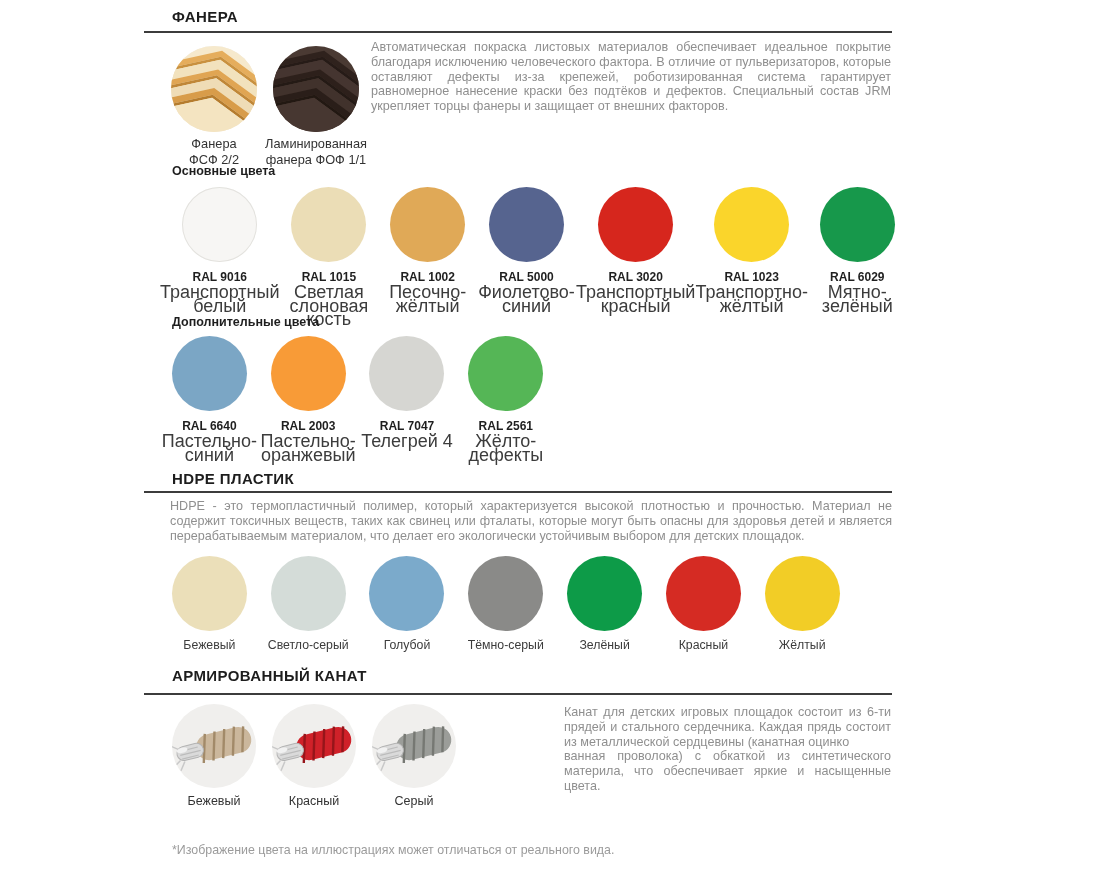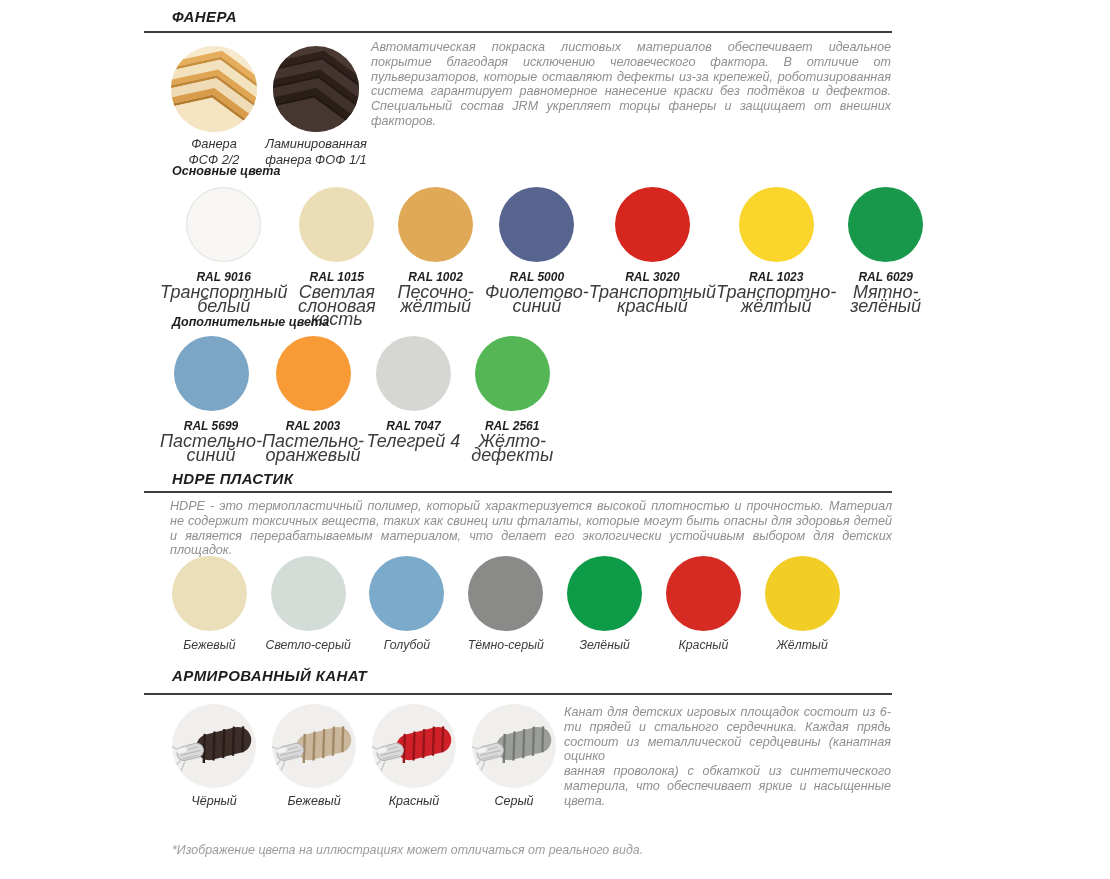--- a/index.html
+++ b/index.html
@@ -1,18 +1,18 @@
 <!DOCTYPE html>
 <html><head>
 <meta charset="utf-8">
 <style>
   html,body{margin:0;padding:0;background:#fff;}
   .page{
     position:relative;width:954px;height:879px;background:#ffffff;overflow:hidden;
-    font-family:"Liberation Sans","DejaVu Sans",sans-serif;color:#222;font-style:italic;
+    font-family:"Liberation Sans","DejaVu Sans",sans-serif;color:#222;
   }
   .sec-title{
     position:absolute;font-size:15px;font-weight:700;letter-spacing:.4px;
     color:#1d1d1d;white-space:nowrap;
   }
   .rule{position:absolute;left:144px;width:748px;height:2px;background:#3c3c3c;}
   .desc{
     position:absolute;font-size:12.6px;line-height:14.8px;color:#8f8f8f;
     text-align:justify;text-justify:inter-word;
   }
@@ -131,21 +131,21 @@
       <div class="code">RAL 6029</div>
       <div class="cname pre">Мятно-зелёный</div>
     </div>
   </div>
 
   <div class="row-label" style="top:315px;">Дополнительные цвета</div>
 
   <div class="swatch-row" style="left:160px;top:336px;">
     <div class="sw">
       <div class="dot" style="background: rgb(123, 166, 197);"></div>
-      <div class="code">RAL 5699</div>
+      <div class="code">RAL 6640</div>
       <div class="cname pre">Пастельно-
 синий</div>
     </div>
     <div class="sw">
       <div class="dot" style="background: rgb(248, 155, 55);"></div>
       <div class="code">RAL 2003</div>
       <div class="cname pre">Пастельно-
 оранжевый</div>
     </div>
     <div class="sw">
@@ -195,35 +195,20 @@
       <div class="dot" style="background: rgb(242, 205, 38);"></div>
       <div class="cname" style="margin-top:8px;font-size:12.3px;">Жёлтый</div>
     </div>
   </div>
 
   <div class="sec-title" style="left:172px;top:667px;">АРМИРОВАННЫЙ КАНАТ</div>
   <div class="rule" style="top:693px;"></div>
 
   <div class="swatch-row" style="left:164px;top:704px;">
 
-    <div class="sw-rope">
-      <div class="photo-circle rope-circle">
-        <svg width="84" height="84" viewBox="0 0 84 84">
-          <g transform="rotate(-14 42 42)">
-            <rect x="24" y="29" width="56" height="26" rx="13" fill="#3d2e2a"></rect>
-            <path d="M36,28 L28,56 M46,28 L38,56 M56,28 L48,56 M66,28 L58,56 M75,30 L68,55" fill="none" stroke-width="2.4" stroke="#271c19"></path>
-            <path d="M7,37 L-1,31 M6,48 L-2,53 M10,50 L4,58" stroke="#c9c9c9" stroke-width="1.5" fill="none"></path>
-            <rect x="4" y="35" width="27" height="14" rx="7" fill="#dadada" stroke="#b3b3b3" stroke-width="1"></rect>
-            <path d="M8,39 H26 M7,43 H28 M8,47 H25" stroke="#bcbcbc" stroke-width="1.2" fill="none"></path>
-            <ellipse cx="10" cy="38.5" rx="5.5" ry="2.6" fill="#f1f1f1"></ellipse>
-          </g>
-        </svg>
-      </div>
-      <div class="rope-caption">Чёрный</div>
-    </div>
 
     <div class="sw-rope">
       <div class="photo-circle rope-circle">
         <svg width="84" height="84" viewBox="0 0 84 84">
           <g transform="rotate(-14 42 42)">
             <rect x="24" y="29" width="56" height="26" rx="13" fill="#cbb79c"></rect>
             <path d="M36,28 L28,56 M46,28 L38,56 M56,28 L48,56 M66,28 L58,56 M75,30 L68,55" fill="none" stroke-width="2.4" stroke="#a28a69"></path>
             <path d="M7,37 L-1,31 M6,48 L-2,53 M10,50 L4,58" stroke="#c9c9c9" stroke-width="1.5" fill="none"></path>
             <rect x="4" y="35" width="27" height="14" rx="7" fill="#dadada" stroke="#b3b3b3" stroke-width="1"></rect>
             <path d="M8,39 H26 M7,43 H28 M8,47 H25" stroke="#bcbcbc" stroke-width="1.2" fill="none"></path>

